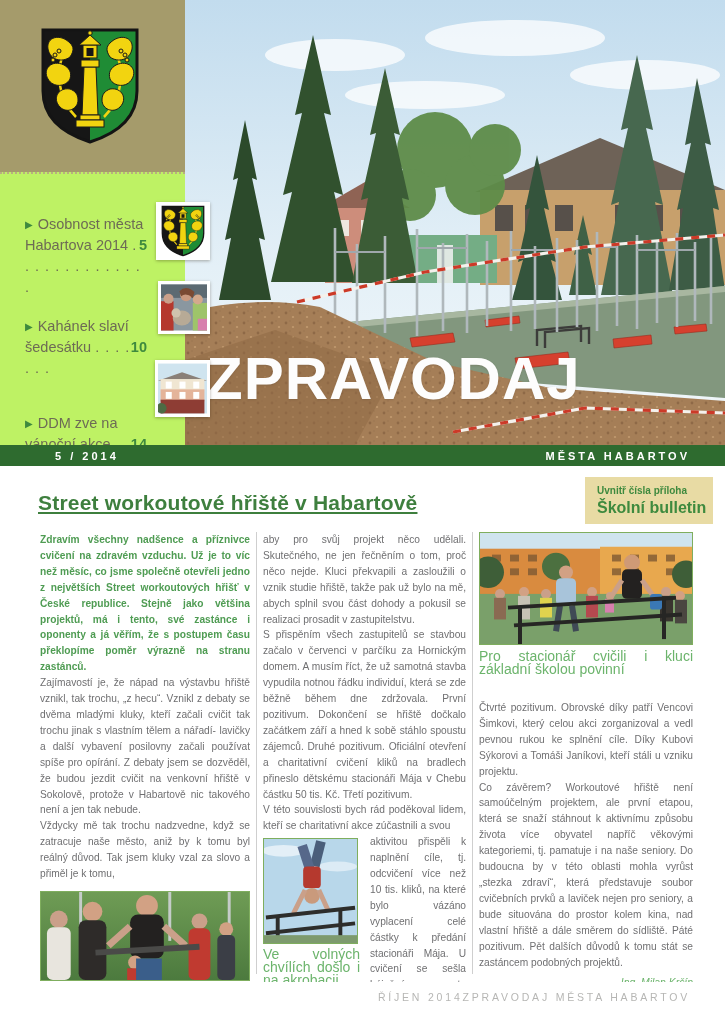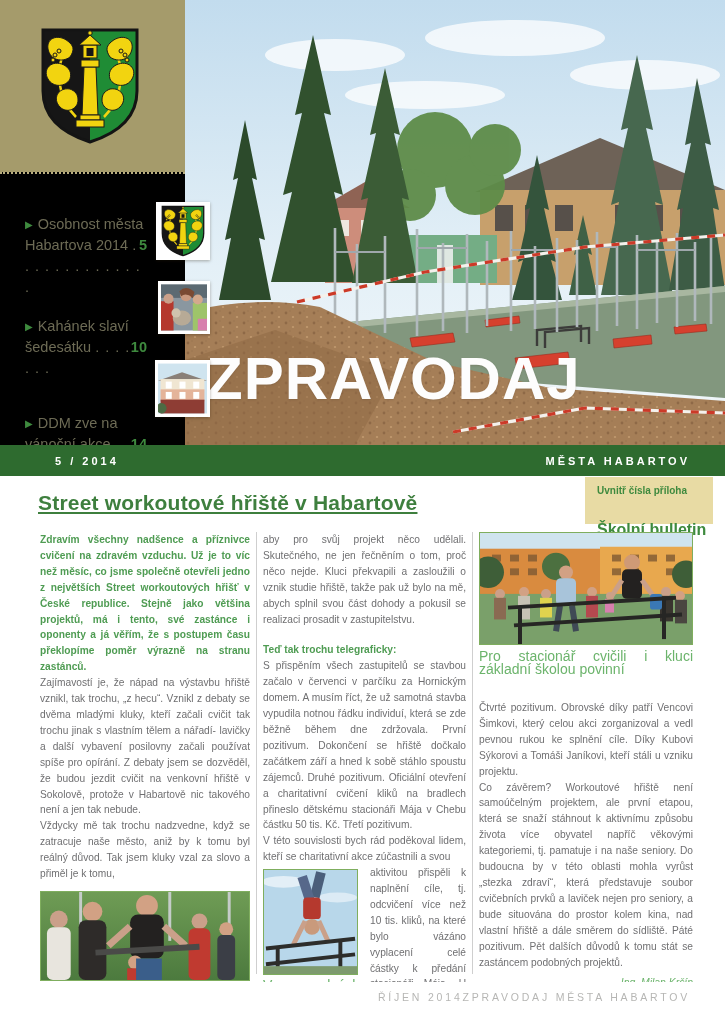--- a/index.html
+++ b/index.html
@@ -6,21 +6,21 @@
   html,body { background:#ffffff; }
   .page {
     position:relative; width:725px; height:1024px; background:#ffffff;
     overflow:hidden; font-family:"Liberation Sans", sans-serif;
   }
   
   .sidebar-top { position:absolute; left:0; top:0; width:185px; height:172px; background:#a59b6b; }
   .coa-large { position:absolute; left:40px; top:23px; width:100px; height:126px; }
   .sidebar-toc {
     position:absolute; left:0; top:172px; width:185px; height:273px;
-    background:#000000; border-top:2px dotted #b9ae80; padding:40px 18px 0 25px;
+    background:#bef264; border-top:2px dotted #b9ae80; padding:40px 18px 0 25px;
   }
   .toc-item { width:122px; font-size:14.5px; line-height:21px; color:#6d6b55; }
   .toc-item + .toc-item { margin-top:16px; }
   .toc-item.t2 { margin-top:18px; }
   .toc-item.t3 { margin-top:34px; }
   .toc-arrow { color:#3e8a3e; font-size:10px; vertical-align:1px; margin-right:5px; }
   .toc-dots { color:#6d6b55; letter-spacing:1px; }
   .toc-page { float:right; color:#3e8a3e; font-weight:bold; }
   .hero { position:absolute; left:185px; top:0; width:540px; height:445px; overflow:hidden; }
   .hero svg { display:block; }
@@ -29,31 +29,31 @@
     font-size:60px; font-weight:bold; color:#fdfdfd; letter-spacing:1px;
     text-shadow:0 1px 2px rgba(90,70,50,.25); white-space:nowrap;
   }
   .thumb { position:absolute; background:#fff; padding:3px; box-shadow:0 1px 3px rgba(40,30,10,.35); }
   .thumb svg { display:block; }
   .thumb1 { left:156px; top:202px; }
   .thumb2 { left:158px; top:281px; }
   .thumb3 { left:155px; top:360px; }
   
   .issue-bar {
-    position:absolute; left:0; top:445px; width:725px; height:31px; background:#2e6b2f;
+    position:absolute; left:0; top:445px; width:725px; height:21px; background:#2e6b2f;
     display:flex; justify-content:space-between; align-items:center;
     padding:0 35px 0 55px; color:#ffffff; font-size:11px; font-weight:bold; letter-spacing:3px;
   }
   
   .insert-box {
     position:absolute; left:585px; top:477px; width:128px; height:47px;
     background:#e8dba4; color:#3e8a3e; padding:6px 0 0 12px;
   }
   .insert-line1 { font-size:10px; font-weight:bold; line-height:15px; }
-  .insert-line2 { font-size:16px; font-weight:bold; line-height:19px;margin-top:22px; }
+  .insert-line2 { font-size:16px; font-weight:bold; line-height:19px; }
   .article-title {
     position:absolute; left:38px; top:491px; font-size:21px; font-weight:bold;
     color:#3e7f3e; letter-spacing:0.2px;text-decoration:underline;
   }
   .columns { position:absolute; left:38px; top:532px; width:655px; height:450px; display:flex; overflow:hidden;justify-content:flex-end; }
   .col { font-size:10.2px; line-height:15.9px; color:#6f6f71; }
   .col p { text-align:justify; }
   .col1 { width:210px; }
   .col2 { width:203px; }
   .col3 { width:214px; }
@@ -341,21 +341,20 @@
           <rect x="96" y="68" width="26" height="22" fill="#3a5e8a"></rect>
         </svg>
       </div>
 
     </div>
 
     <div class="vdiv"></div>
 
     <div class="col col2">
       <p>aby pro svůj projekt něco udělali. Skutečného, ne jen řečněním o tom, proč něco nejde. Kluci překvapili a zasloužili o vznik studie hřiště, takže pak už bylo na mě, abych splnil svou část dohody a pokusil se realizaci prosadit v zastupitelstvu.</p>
-      <p class="subhead">Teď tak trochu telegraficky:</p>
       <p>S přispěním všech zastupitelů se stavbou začalo v červenci v parčíku za Hornickým domem. A musím říct, že už samotná stavba vypudila notnou řádku individuí, která se zde běžně během dne zdržovala. První pozitivum. Dokončení se hřiště dočkalo začátkem září a hned k sobě stáhlo spoustu zájemců. Druhé pozitivum. Oficiální otevření a charitativní cvičení kliků na bradlech přineslo dětskému stacionáři Mája v Chebu částku 50 tis. Kč. Třetí pozitivum.</p>
       <p>V této souvislosti bych rád poděkoval lidem, kteří se charitativní akce zúčastnili a svou</p>
       <div class="photo2-wrap">
         <div class="photo-frame photo2">
           <svg viewBox="0 0 95 106" width="93" height="104" preserveAspectRatio="none">
             <rect width="95" height="106" fill="#b8d7ea"></rect>
             <ellipse cx="20" cy="12" rx="22" ry="6" fill="#ffffff" opacity="0.6"></ellipse>
             <ellipse cx="75" cy="28" rx="20" ry="5" fill="#ffffff" opacity="0.5"></ellipse>
             <rect x="50" y="2" width="10" height="26" fill="#4a5e7a" transform="rotate(14 55 15)"></rect>
             <rect x="38" y="6" width="10" height="26" fill="#56688a" transform="rotate(-18 43 19)"></rect>

